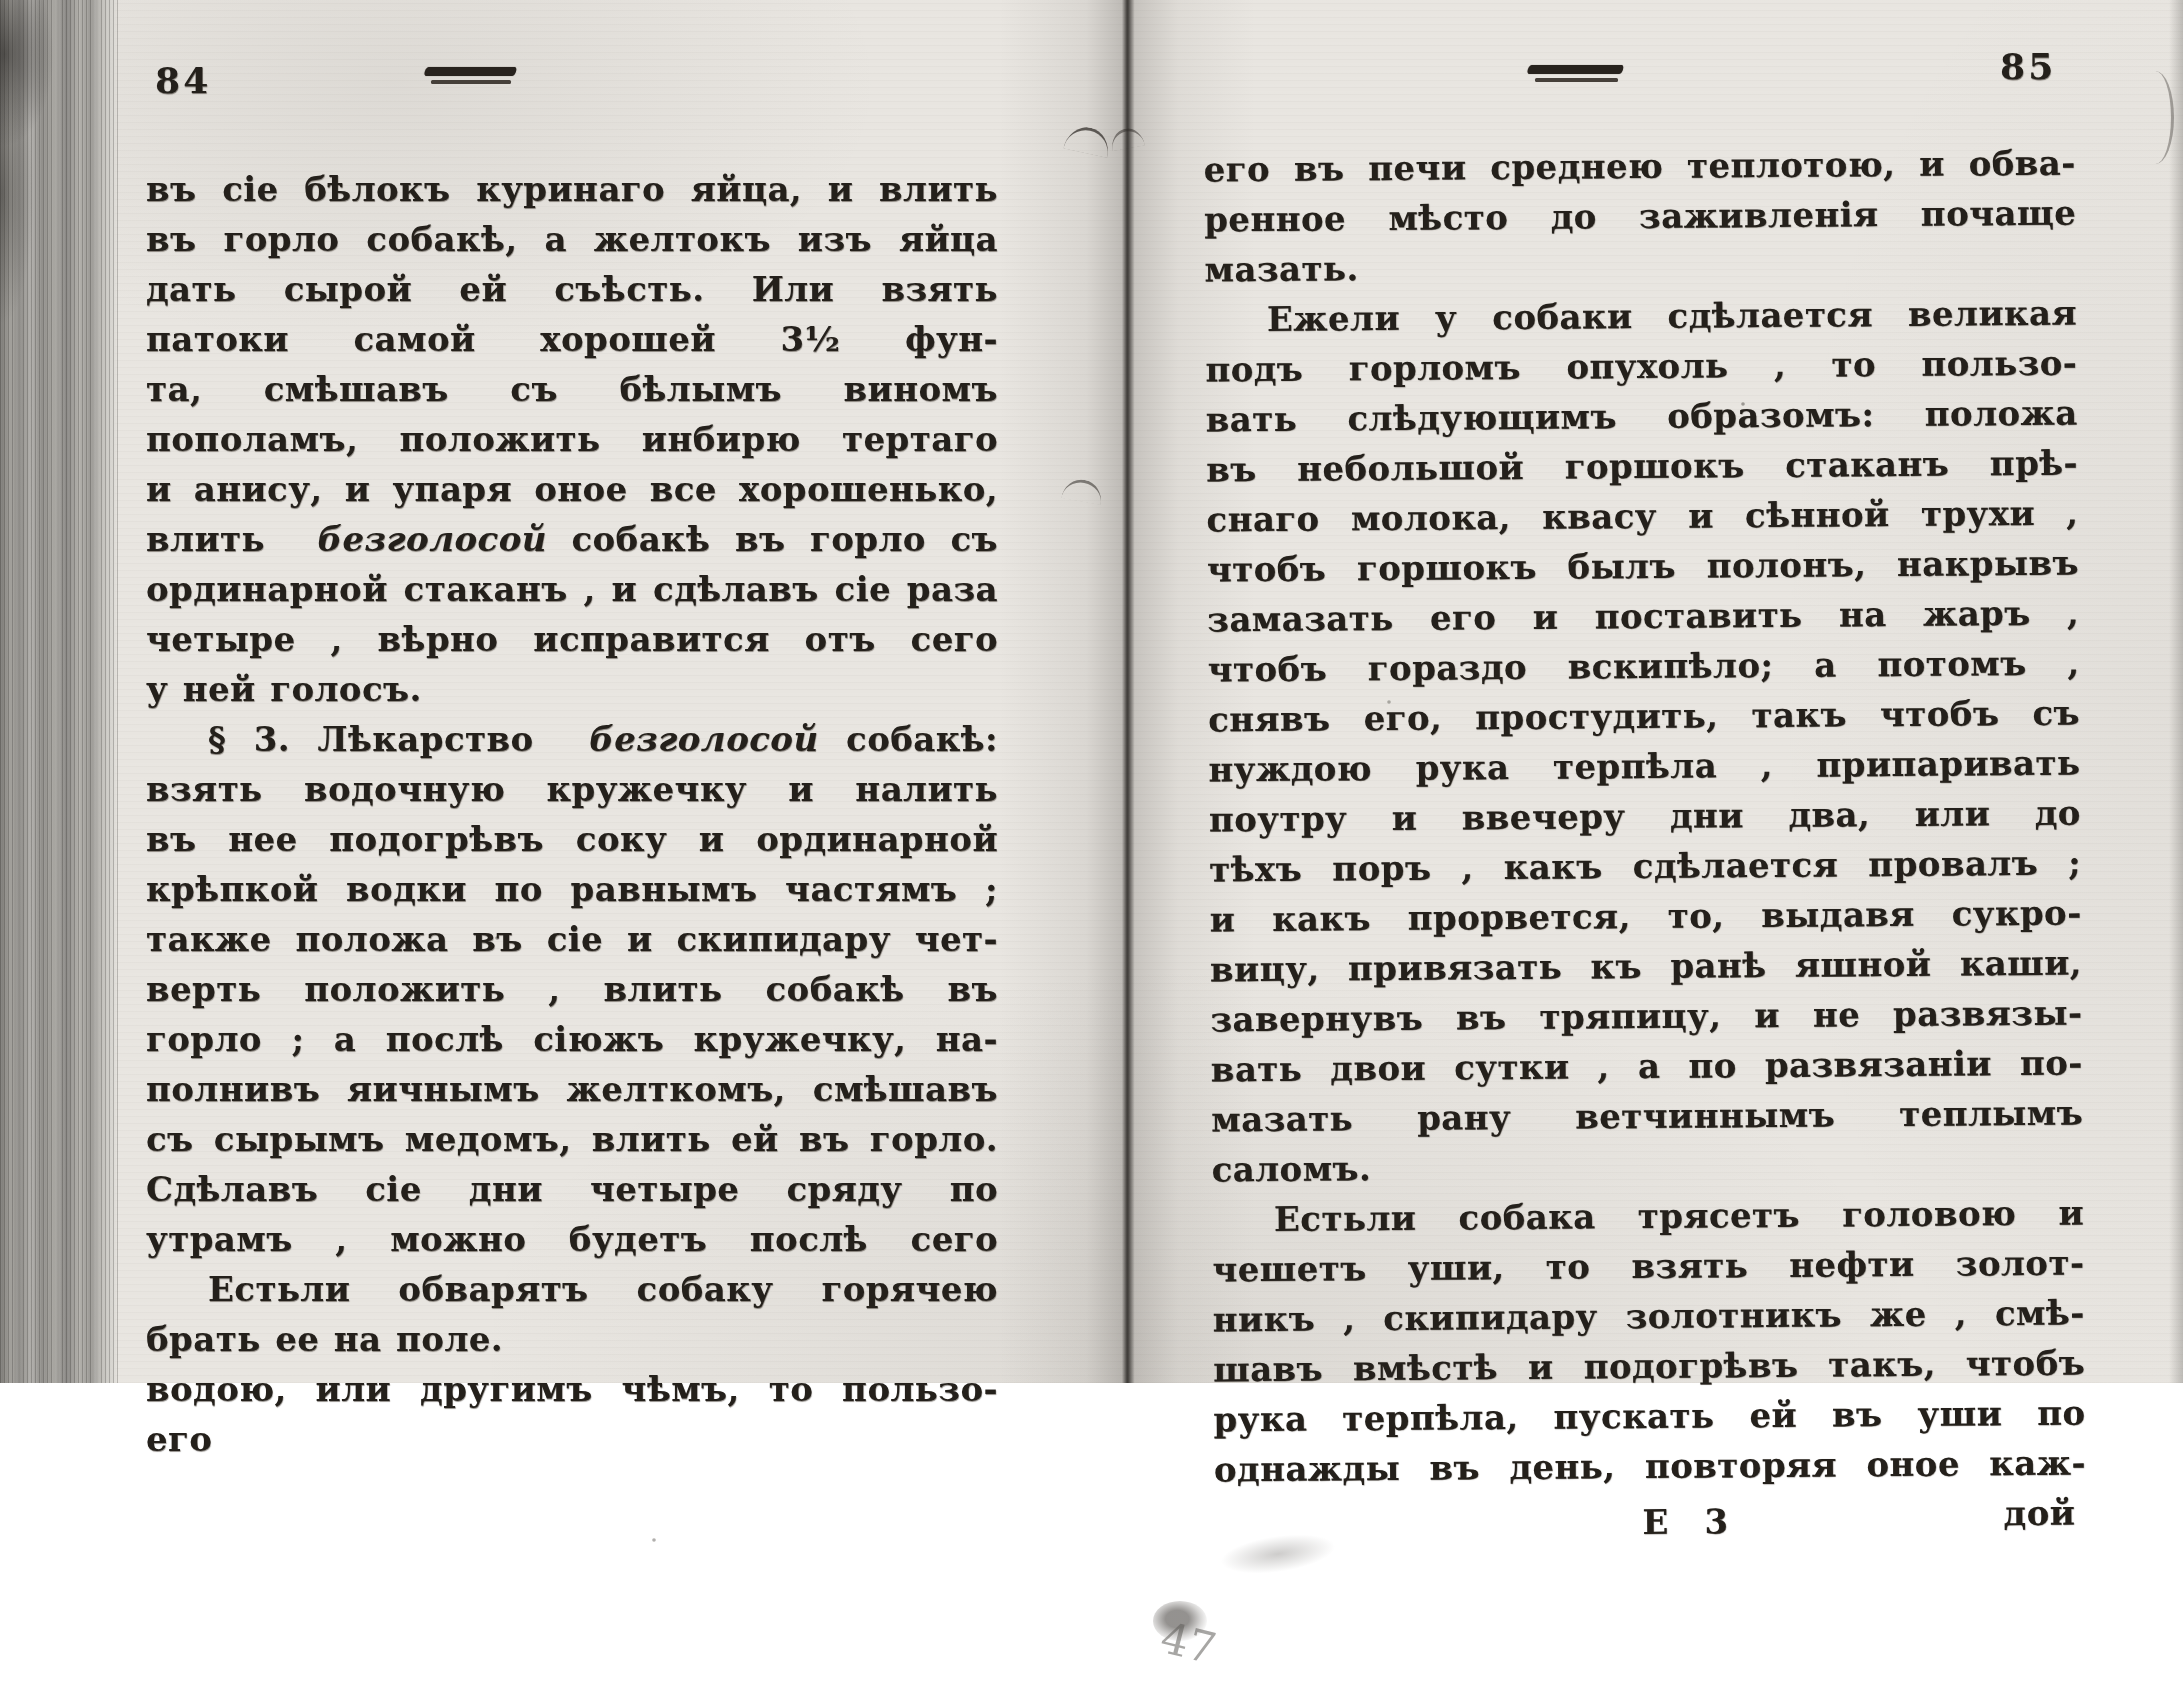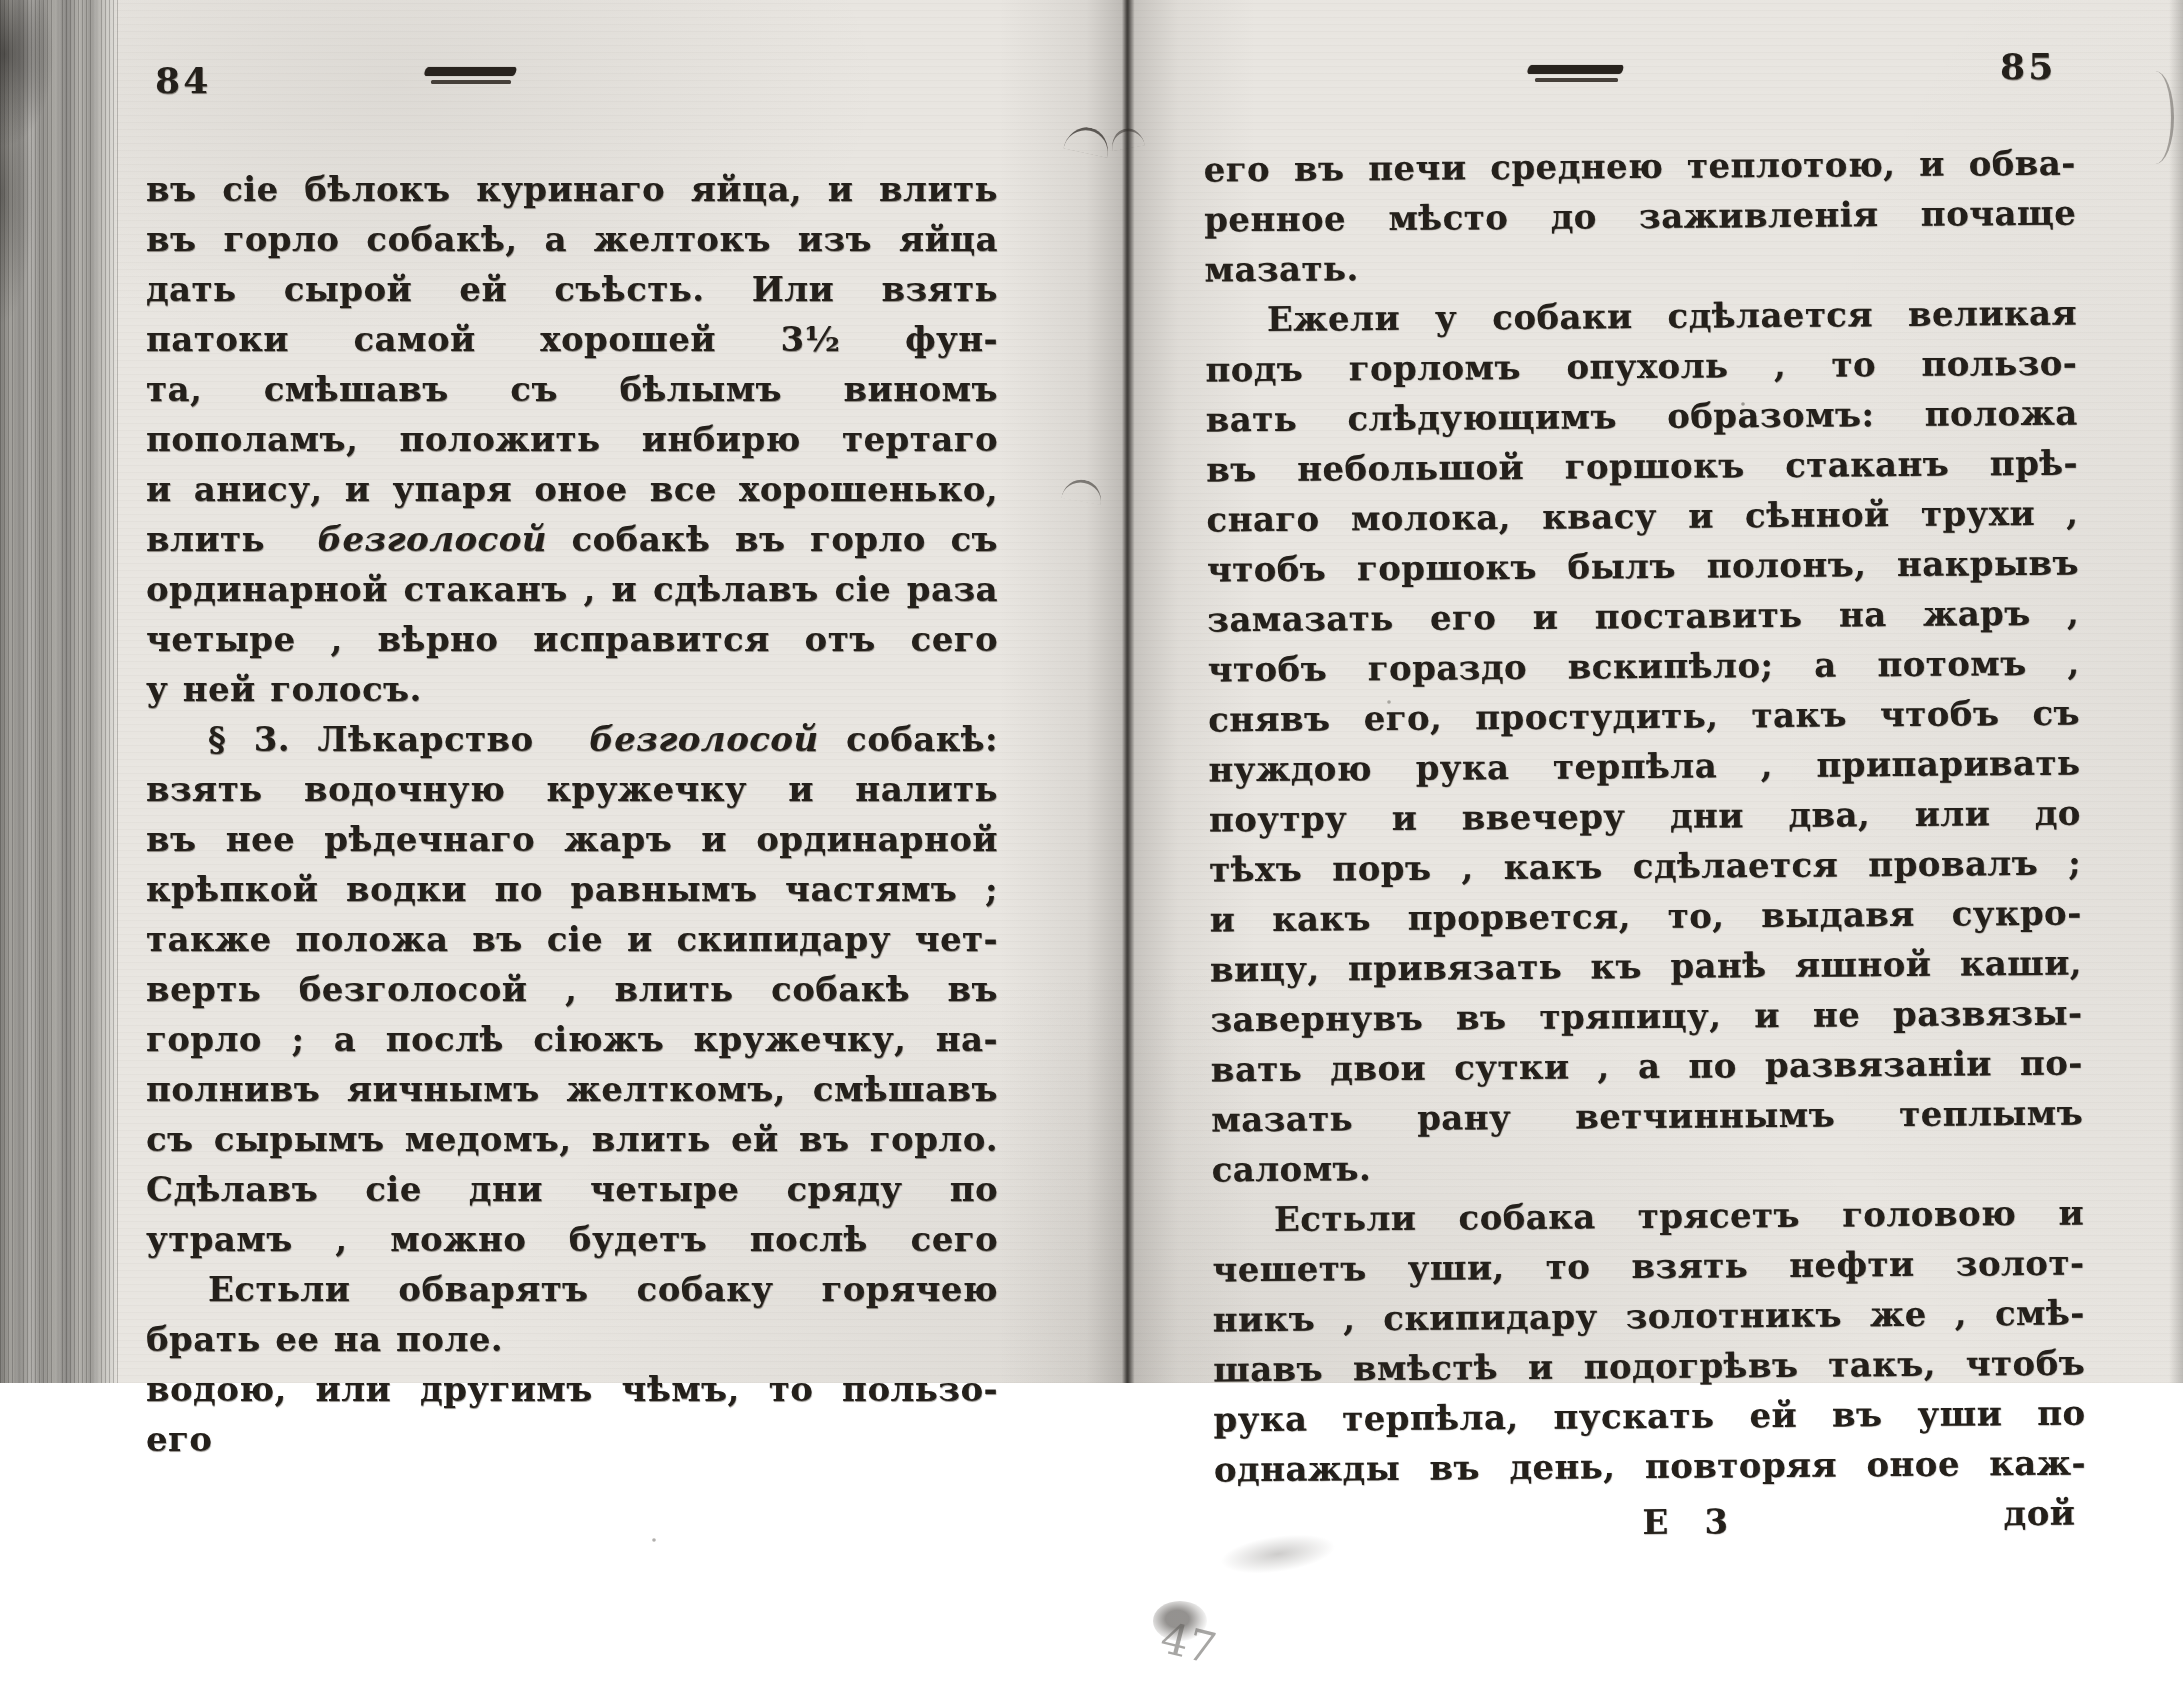--- a/index.html
+++ b/index.html
@@ -135,24 +135,24 @@
         <div class="tline j">патоки самой хорошей 3½ фун-</div>
         <div class="tline j">та, смѣшавъ съ бѣлымъ виномъ</div>
         <div class="tline j">пополамъ, положить инбирю тертаго</div>
         <div class="tline j">и анису, и упаря оное все хорошенько,</div>
         <div class="tline j">влить <em>безголосой</em> собакѣ въ горло съ</div>
         <div class="tline j">ординарной стаканъ , и сдѣлавъ сіе раза</div>
         <div class="tline j">четыре , вѣрно исправится отъ сего</div>
         <div class="tline l">у ней голосъ.</div>
         <div class="tline ji">§ 3. Лѣкарство <em>безголосой</em> собакѣ:</div>
         <div class="tline j">взять водочную кружечку и налить</div>
-        <div class="tline j">въ нее рѣдечнаго жаръ и ординарной</div>
+        <div class="tline j">въ нее подогрѣвъ соку и ординарной</div>
         <div class="tline j">крѣпкой водки по равнымъ частямъ ;</div>
         <div class="tline j">также положа въ сіе и скипидару чет-</div>
-        <div class="tline j">верть безголосой , влить собакѣ въ</div>
+        <div class="tline j">верть положить , влить собакѣ въ</div>
         <div class="tline j">горло ; а послѣ сіюжъ кружечку, на-</div>
         <div class="tline j">полнивъ яичнымъ желткомъ, смѣшавъ</div>
         <div class="tline j">съ сырымъ медомъ, влить ей въ горло.</div>
         <div class="tline j">Сдѣлавъ сіе дни четыре сряду по</div>
         <div class="tline j">утрамъ , можно будетъ послѣ сего</div>
         <div class="tline ji">Естьли обварятъ собаку горячею</div>
         <div class="tline l">брать ее на поле.</div>
         <div class="tline j">водою, или другимъ чѣмъ, то пользо-</div>
       </div>
     <div class="tline catchword-left-row">его</div>

